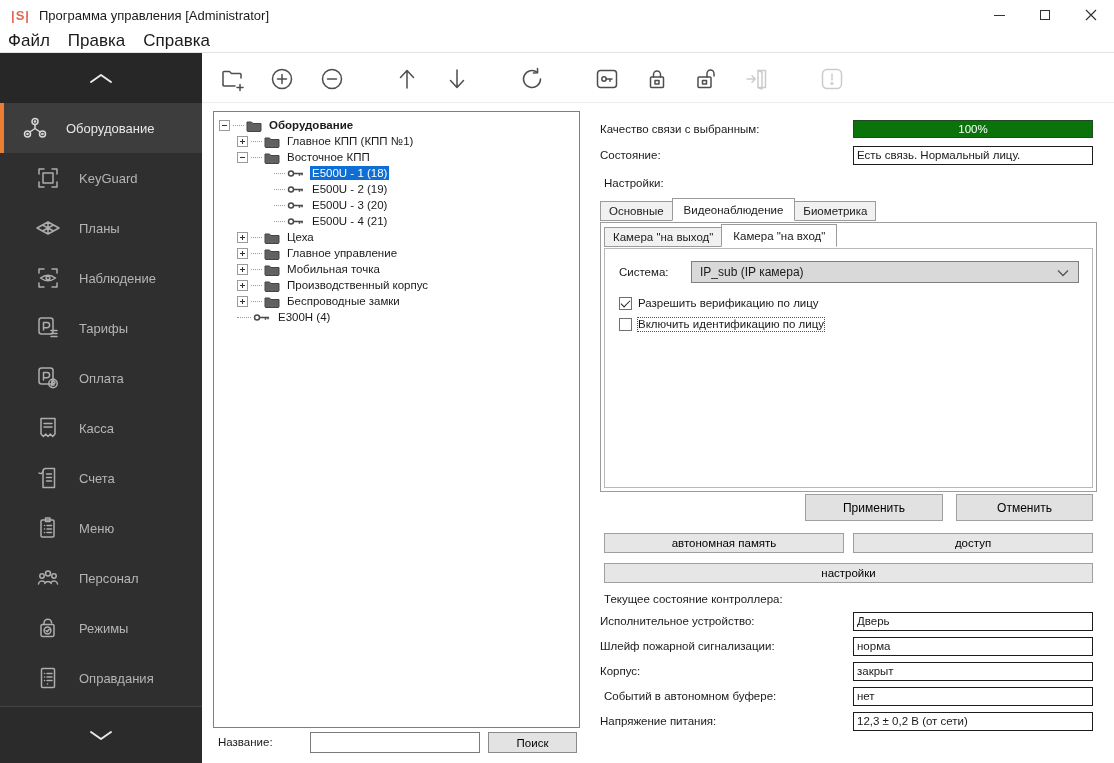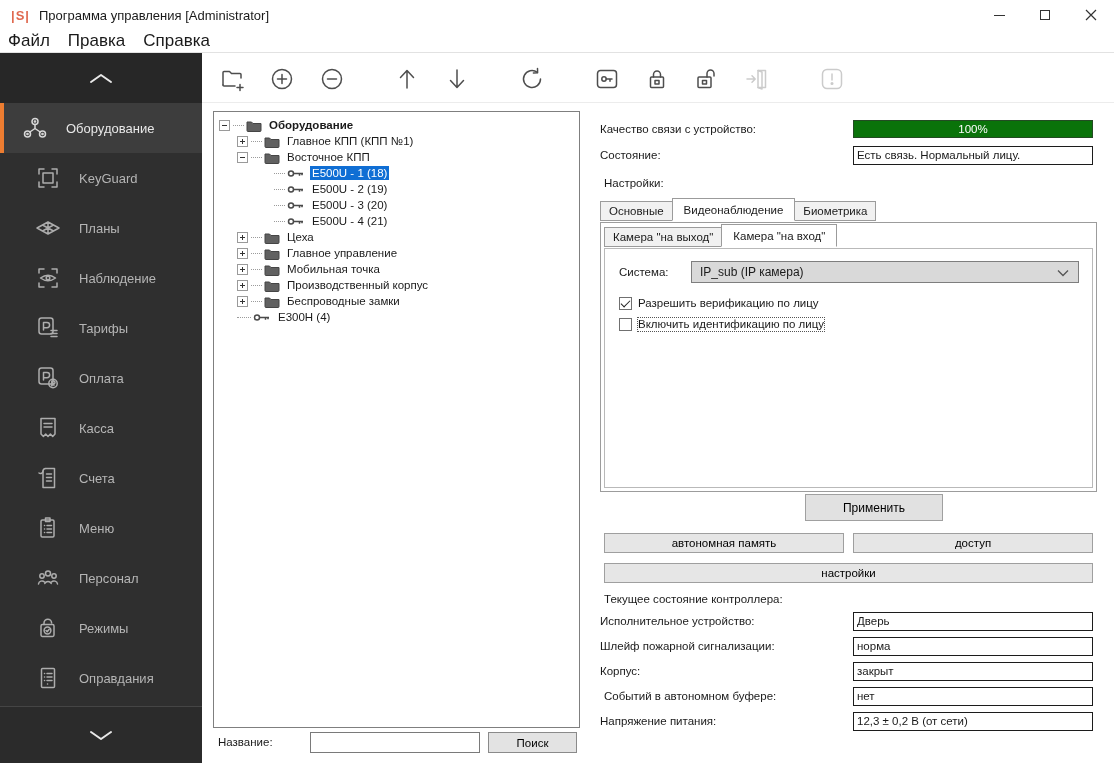--- a/index.html
+++ b/index.html
@@ -476,21 +476,21 @@
   </div>
 </div>
 
 <div class="search-row">
   <span class="lbl">Название:</span>
   <input class="search-input" value="" style="">
   <button class="search-btn">Поиск</button>
 </div>
 
 <div class="details">
-  <span class="d-label" style="left:0;top:8px">Качество связи с устройство:</span>
+  <span class="d-label" style="left:0;top:8px">Качество связи с выбранным:</span>
   <div class="progress">
     <span>100%</span>
   </div>
 
   <span class="d-label" style="left:0;top:34px">Состояние:</span>
   <div class="field" style="top:31px">Есть связь. Нормальный лицу.</div>
 
   <span class="d-label" style="left:4px;top:62px">Настройки:</span>
 
   <div class="main-tabs">
@@ -517,20 +517,21 @@
         <span class="cb-label">Разрешить верификацию по лицу</span>
       </div>
       <div class="cb-row" style="top:69px">
         <span class="checkbox"></span>
         <span class="cb-label focused">Включить идентификацию по лицу</span>
       </div>
     </div>
   </div>
 
   <button class="btn" style="left:205px;top:379px;width:138px;height:27px">Применить</button>
+  <button class="btn" style="left:356px;top:379px;width:137px;height:27px">Отменить</button>
 
   <button class="btn wide" style="left:4px;top:418px;width:240px">автономная память</button>
   <button class="btn wide" style="left:253px;top:418px;width:240px">доступ</button>
   <button class="btn wide" style="left:4px;top:448px;width:489px">настройки</button>
 
   <span class="d-label" style="left:4px;top:478px">Текущее состояние контроллера:</span>
 
   <span class="d-label" style="left:0;top:500px">Исполнительное устройство:</span>
   <div class="field" style="top:497px">Дверь</div>
 

